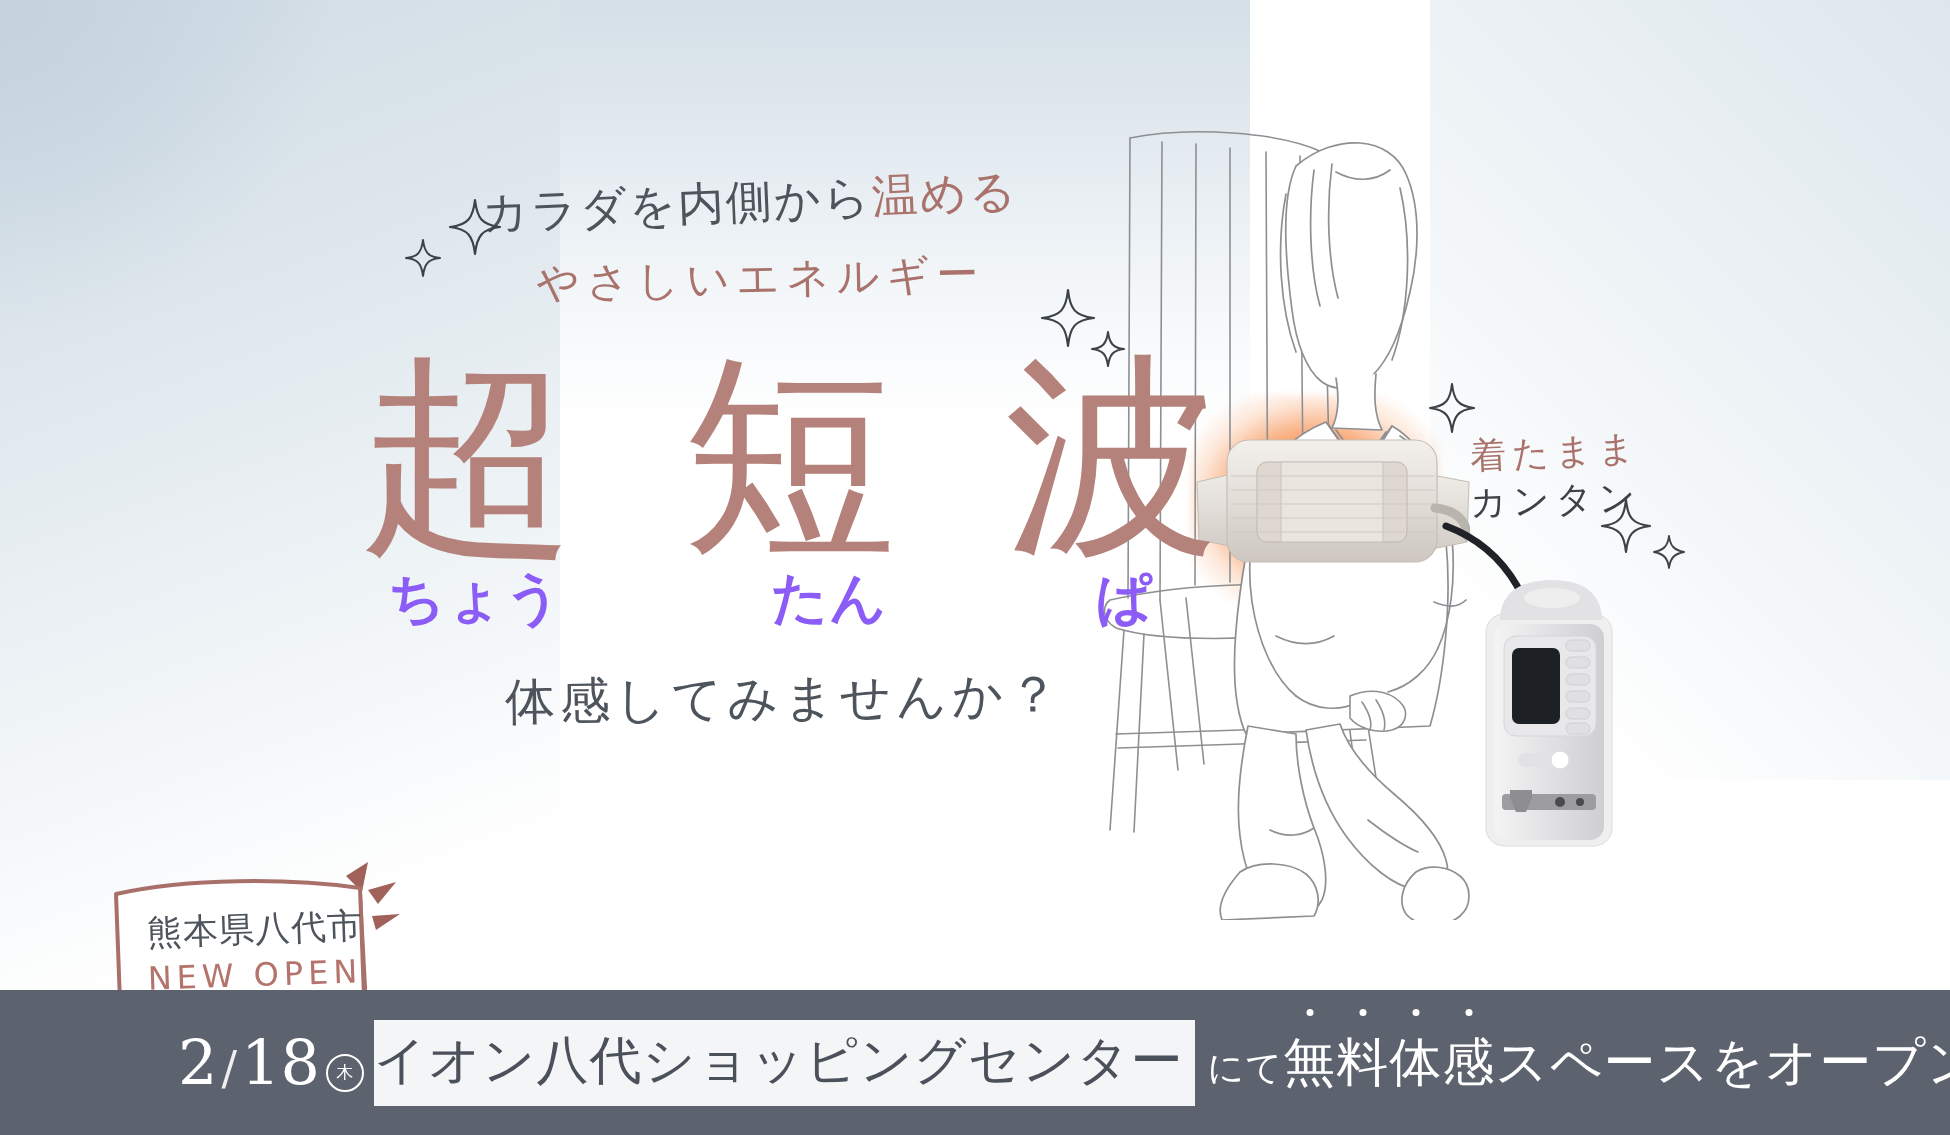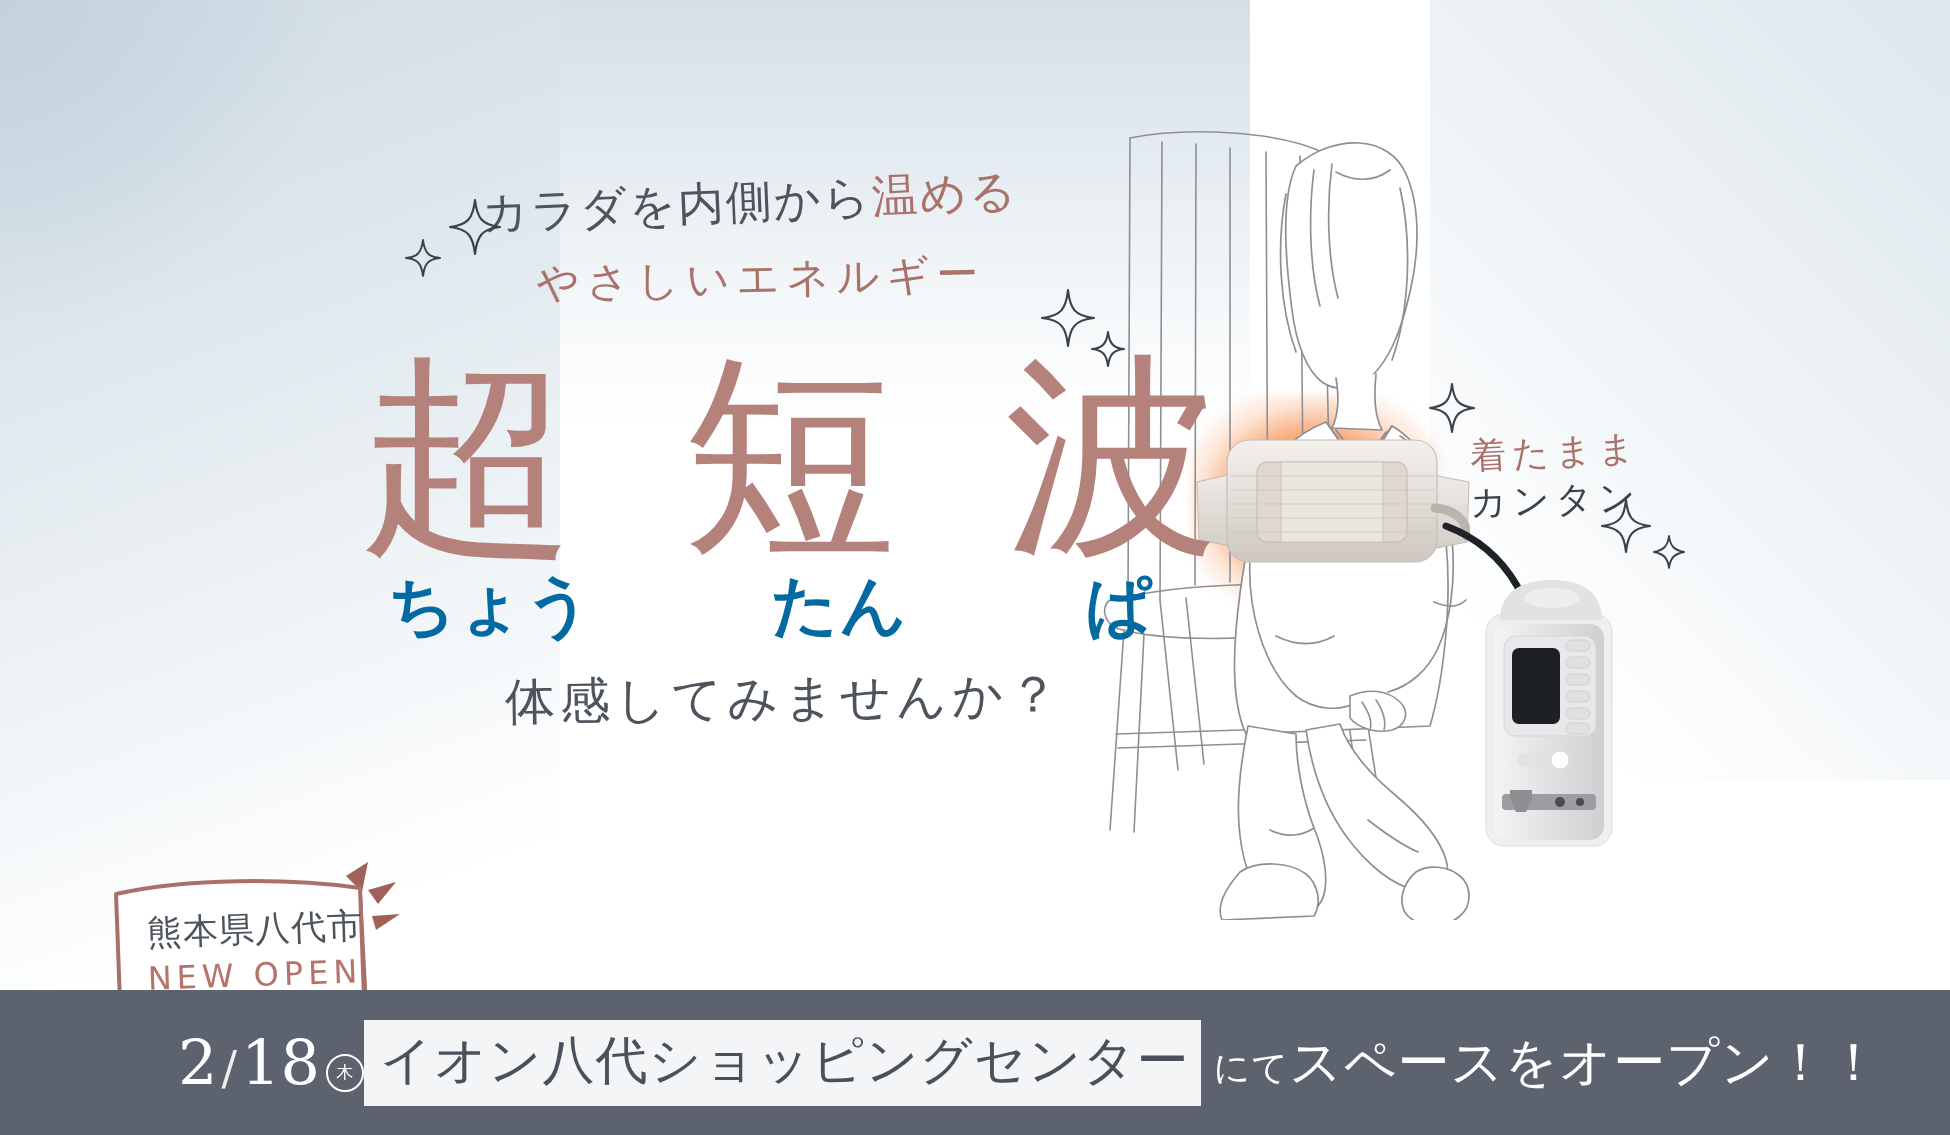--- a/index.html
+++ b/index.html
@@ -52,21 +52,21 @@
   .headline{position:absolute;left:360px;top:355px;width:860px;}
   .hl-row{display:flex;justify-content:space-between;align-items:flex-end;}
   .hl-char{
     position:relative;
     font-family:"DejaVu Serif","Liberation Serif",serif;
     font-size:215px;line-height:0.95;color:#b4827a;font-weight:400;
   }
   .furigana-row{display:flex;justify-content:space-between;margin-top:2px;padding:0 14px 0 22px;}
   .furi{
     font-family:Liberation Serif, serif;
-    font-size:66px;color:#0369a1;font-weight:700;letter-spacing:1px;
+    font-size:56px;color:#8b5cf6;font-weight:700;letter-spacing:1px;
   }
   .furi.f1{margin-left:6px;}
   .furi.f3{margin-right:52px;}
 
   .subline{
     position:absolute;left:505px;top:665px;
     font-family:"DejaVu Sans",sans-serif;
     font-size:50px;color:#4d545c;letter-spacing:5px;white-space:nowrap;
     transform:rotate(-0.8deg);
   }
@@ -119,21 +119,21 @@
   .bb-date .slash{font-size:46px;margin:0 4px;opacity:.9;}
   .bb-dow{
     display:inline-flex;align-items:center;justify-content:center;
     width:34px;height:34px;border-radius:50%;border:2px solid #ffffff;
     font-family:"DejaVu Sans",sans-serif;font-size:17px;color:#ffffff;
     margin-left:6px;position:relative;top:-6px;
   }
   .bb-venue{
     background:#f4f5f7;color:#4b515b;
     font-family:"DejaVu Serif","Liberation Serif",serif;
-    font-size:52px;letter-spacing:1px;padding:6px 12px 10px 16px;white-space:nowrap;
+    font-size:52px;letter-spacing:1px;padding:6px 12px 10px 0;margin-left:10px;white-space:nowrap;
   }
   .bb-tail{
     font-family:"DejaVu Serif","Liberation Serif",serif;
     color:#ffffff;margin-left:12px;white-space:nowrap;display:flex;align-items:baseline;
   }
   .bb-tail .small{font-size:36px;letter-spacing:1px;}
   .bb-tail .big{font-size:52px;letter-spacing:1px;}
   .emph{position:relative;display:inline-block;}
   .emph::before{
     content:"";position:absolute;left:50%;top:-19px;transform:translateX(-50%);
@@ -408,18 +408,19 @@
     <div class="bb-inner">
       <div class="bb-date">
         <span>2</span>
         <span class="slash">/</span>
         <span>18</span>
         <span class="bb-dow">木</span>
       </div>
       <div class="bb-venue">イオン八代ショッピングセンター</div>
       <div class="bb-tail">
         <span class="small">にて</span>
+        <span class="big"><span class="emph">無</span><span class="emph">料</span><span class="emph">体</span><span class="emph">感</span></span>
         <span class="big">スペースをオープン！！</span>
       </div>
     </div>
   </div>
 
 </div>
 
 </body></html>

